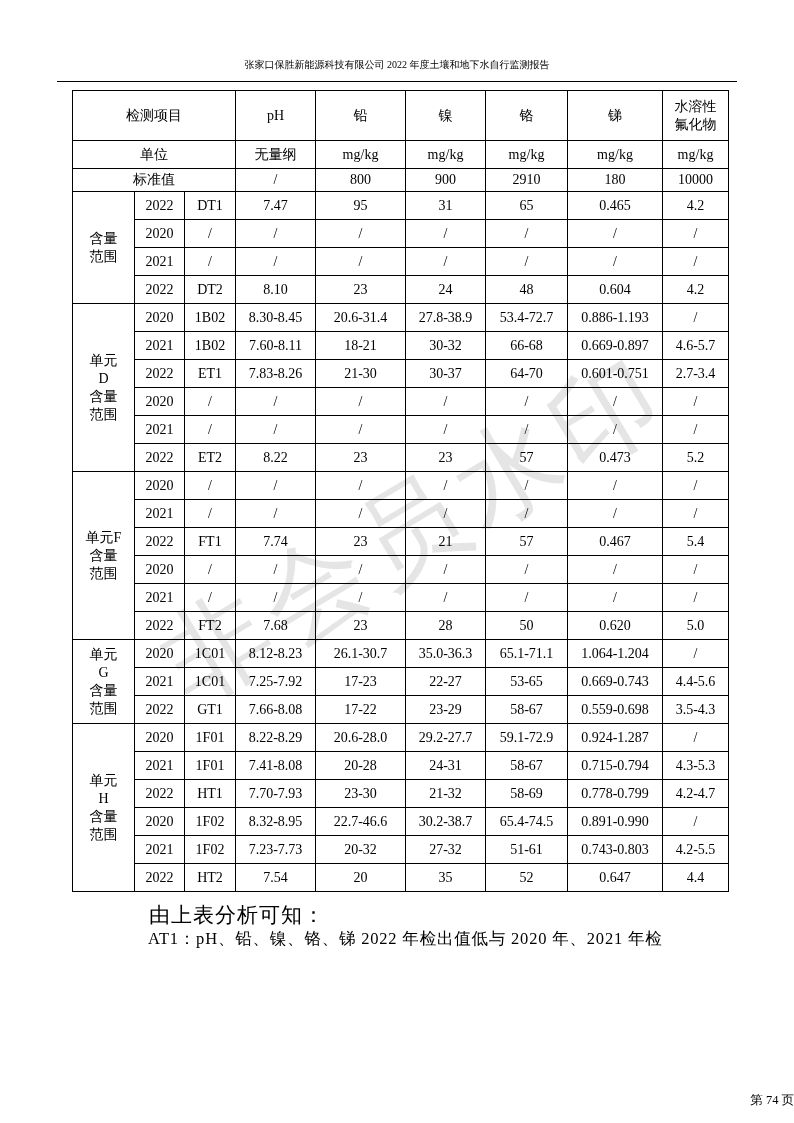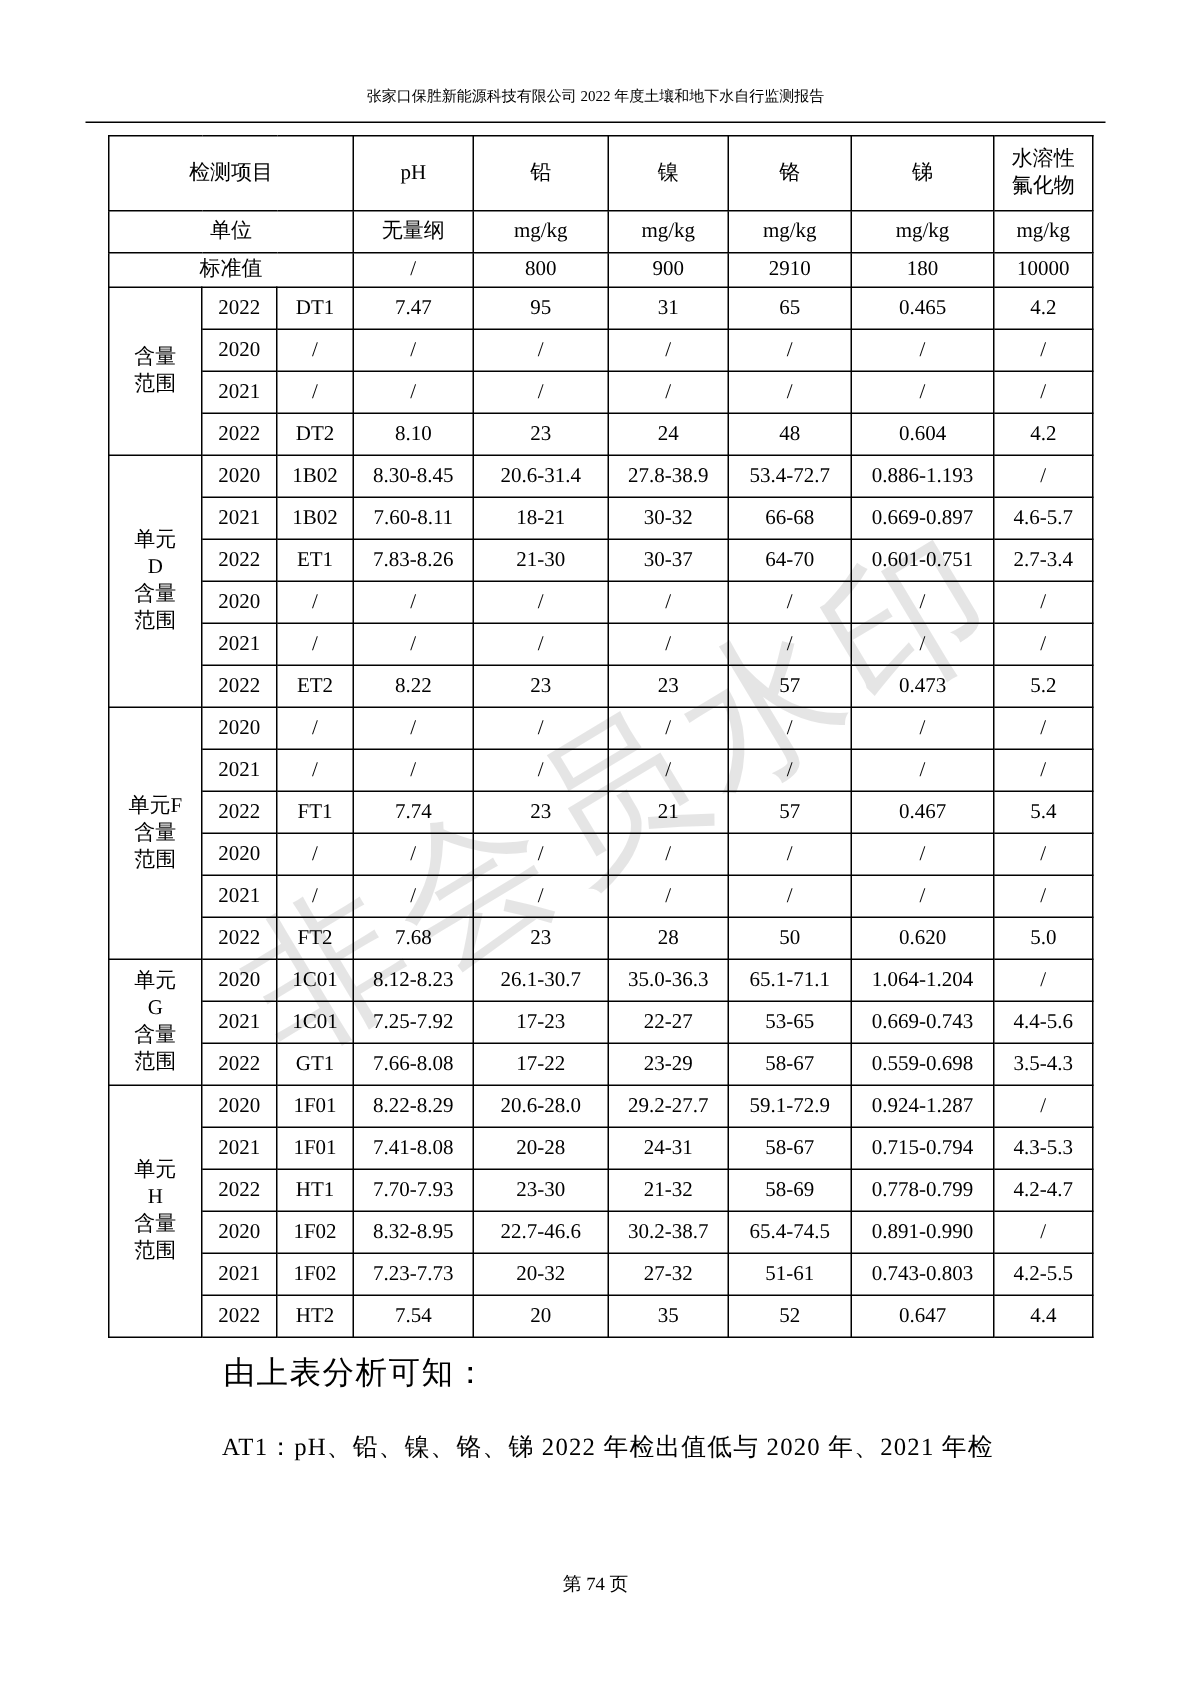--- a/index.html
+++ b/index.html
@@ -65,32 +65,32 @@
   }
   .footnote .fn1 { text-indent: 9px; }
   .analysis-intro {
     margin-top: 13px;
     margin-left: 92px;
     font-size: 21px;
     line-height: 21px;
     letter-spacing: 1px;
   }
   .analysis-at1 {
-    margin-top: 28px;
+    margin-top: 2px;
     margin-left: 91px;
     font-size: 16.5px;
     line-height: 22px;
     letter-spacing: 0.8px;
   }
   .footer {
     position: absolute;
     left: 0;
     right: 0;
-    top: 1048px;
-    text-align: center;
+    top: 1092px;
+    text-align: right;
     font-size: 12.5px;
   }
 </style>
 </head>
 <body>
 
 <div class="page">
 
   <div class="watermark">非会员水印</div>
 

